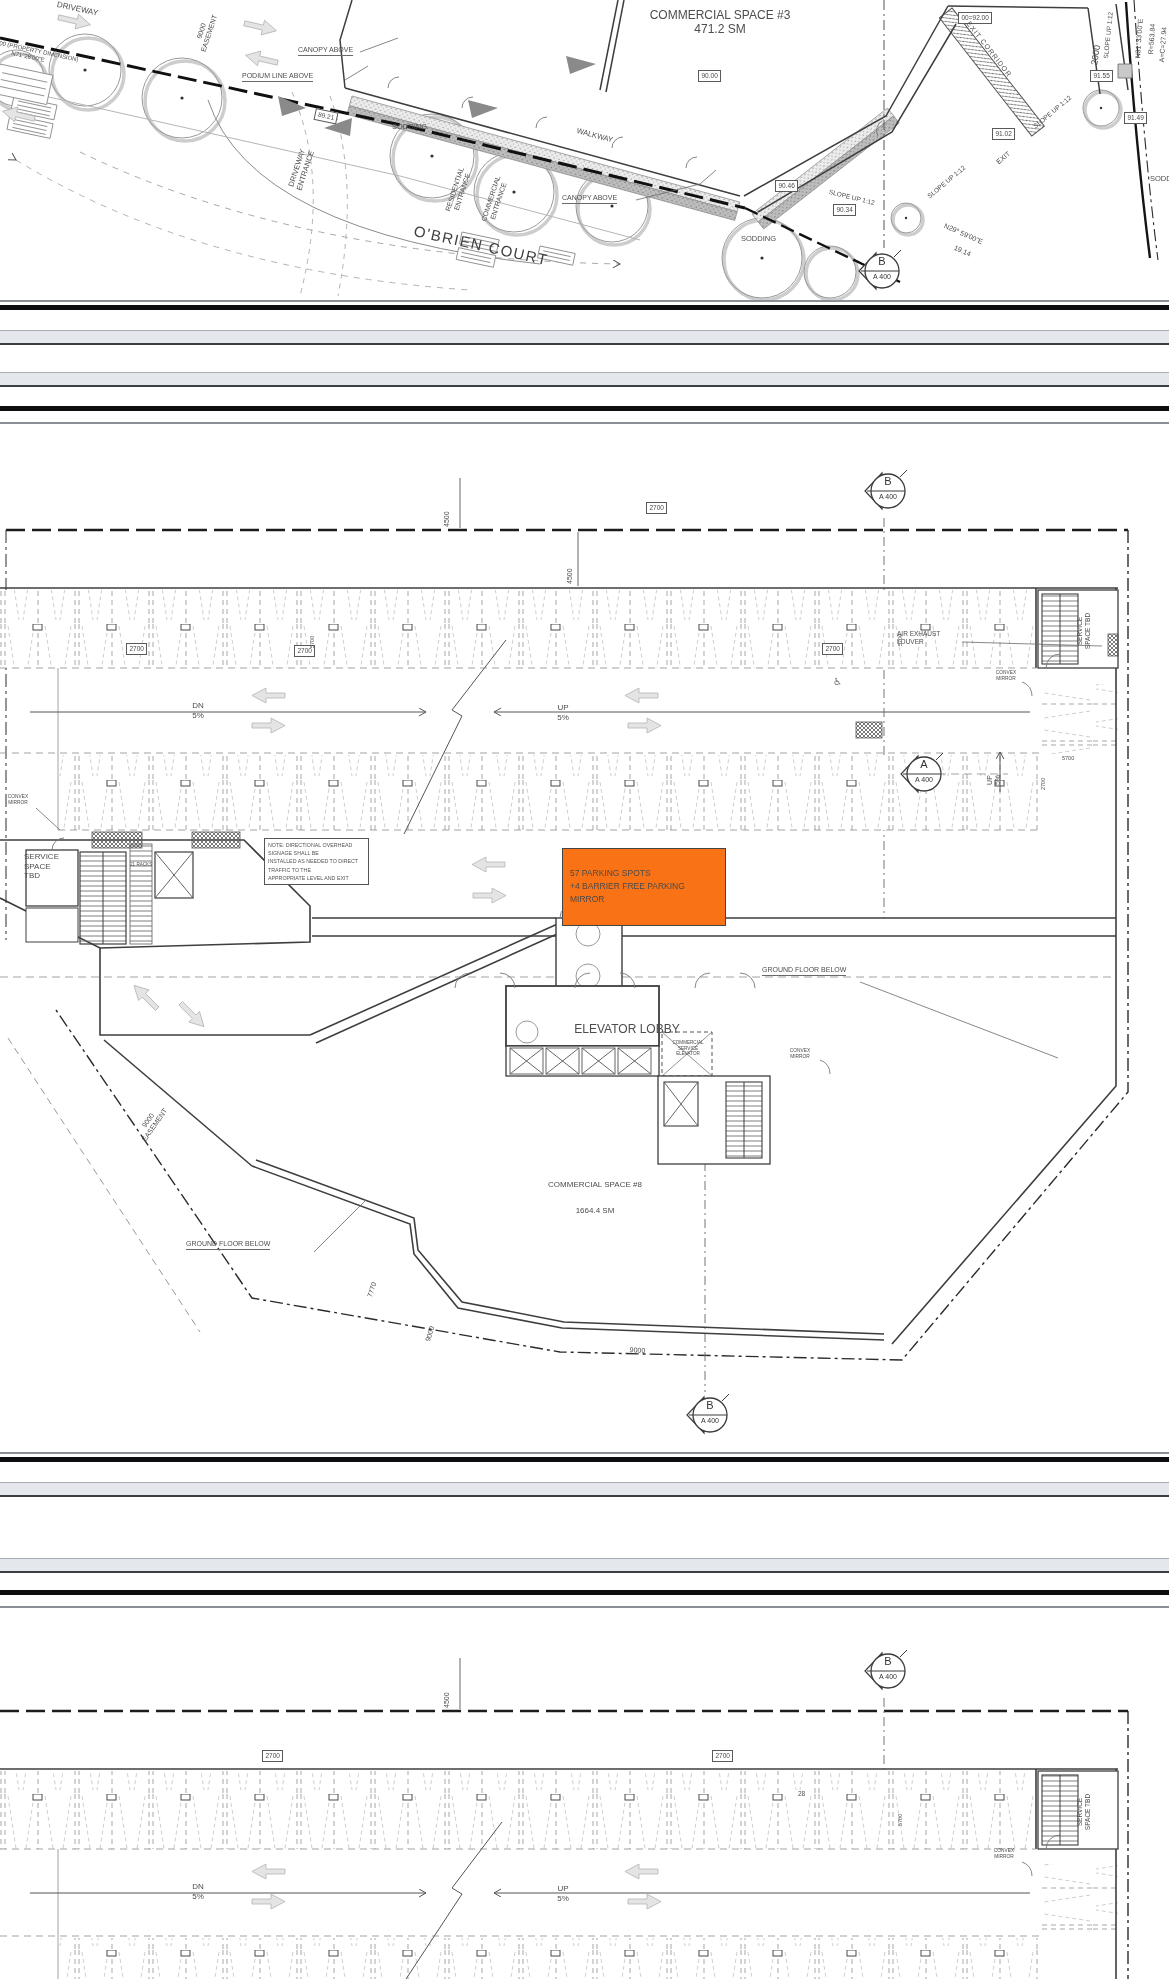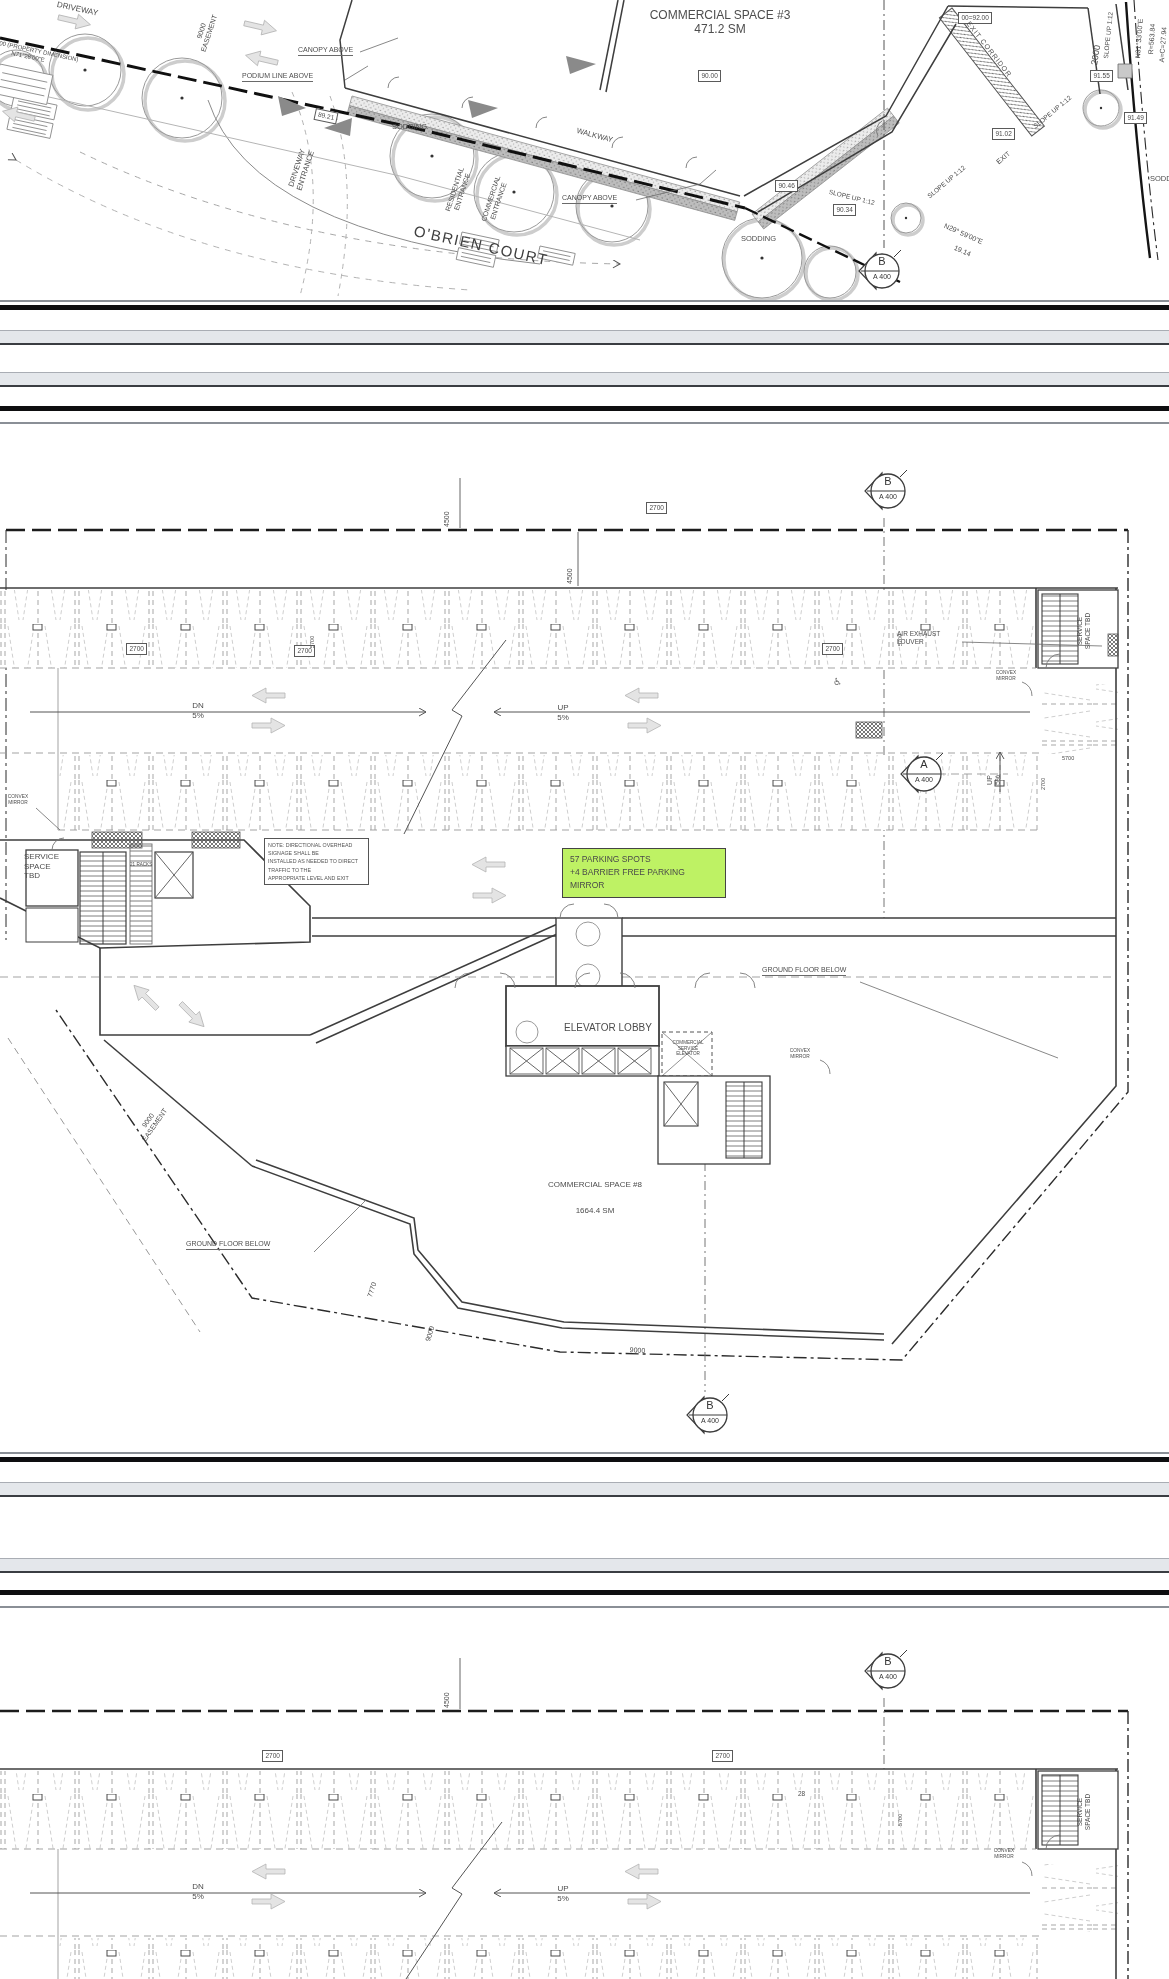--- a/index.html
+++ b/index.html
@@ -6,22 +6,22 @@
   #sheet{position:relative;width:1169px;height:1979px;background:#fff;overflow:hidden;
          font-family:"Liberation Sans","DejaVu Sans",sans-serif;}
   #lines{position:absolute;left:0;top:0;z-index:0;}
   .lbl{position:absolute;color:#4d4d4d;white-space:nowrap;transform-origin:0 0;line-height:1.2;z-index:2;}
   .c{text-align:center;}
   .ul{border-bottom:1px solid #6a6a6a;padding-bottom:1px;}
   .tag{position:absolute;border:1px solid #5a5a5a;background:#fff;color:#4a4a4a;font-size:6.5px;
        line-height:1;padding:1.5px 2.5px;z-index:2;transform-origin:0 0;}
   .nbox{position:absolute;border:1px solid #555;background:#fff;color:#555;font-size:5.3px;
         line-height:1.55;padding:2px 3px;width:97px;z-index:2;}
-  .pbox{position:absolute;border:1.2px solid #444;background:#bef264;color:#4a4a4a;font-size:8.5px;
-        line-height:1.55;padding:4px 7px;width:148px;z-index:2;}
+  .pbox{position:absolute;border:1.2px solid #444;background:#f97316;color:#4a4a4a;font-size:8.5px;
+        line-height:1.55;padding:18px 7px;width:148px;z-index:2;}
   .divthin{position:absolute;left:0;width:100%;height:2px;background:#8a8f96;z-index:1;}
   .divthick{position:absolute;left:0;width:100%;height:5px;background:#0e0e10;z-index:1;}
   .divband{position:absolute;left:0;width:100%;height:12px;background:#e4e7eb;
            border-top:1px solid #a9adb4;border-bottom:2px solid #3a3d42;z-index:1;}
   .marker{position:absolute;width:48px;height:46px;z-index:3;}
   .marker .mt{position:absolute;left:11px;top:7px;width:34px;text-align:center;font-size:11px;color:#333;}
   .marker .ms{position:absolute;left:11px;top:25px;width:34px;text-align:center;font-size:7px;color:#333;}
   .ic{position:absolute;color:#6e6e6e;z-index:2;}
 </style>
 </head>
@@ -454,21 +454,21 @@
 
 <div class="lbl" style="left:443px;top:527px;font-size:7px;transform:rotate(-90deg)">4500</div>
 <div class="lbl" style="left:566px;top:584px;font-size:7px;transform:rotate(-90deg)">4500</div>
 <div class="tag" style="left:646px;top:502px">2700</div>
 <div class="lbl c" style="left:187px;top:701px;width:22px;font-size:8px"><span>DN</span><br><span>5%</span></div>
 <div class="lbl c" style="left:552px;top:703px;width:22px;font-size:8px"><span>UP</span><br><span>5%</span></div>
 <div class="lbl" style="left:24px;top:852px;font-size:8px"><span>SERVICE</span><br><span>SPACE</span><br><span>TBD</span></div>
 <div class="nbox" style="left:264px;top:838px"><span>NOTE: DIRECTIONAL OVERHEAD SIGNAGE SHALL BE</span><br><span>INSTALLED AS NEEDED TO DIRECT TRAFFIC TO THE</span><br><span>APPROPRIATE LEVEL AND EXIT</span></div>
 <div class="lbl" style="left:130px;top:862px;font-size:4.6px">21 RACKS</div>
 <div class="pbox" style="left:562px;top:848px"><span>57 PARKING SPOTS</span><br><span>+4 BARRIER FREE PARKING</span><br><span>MIRROR</span></div>
-<div class="lbl c" style="left:543px;top:1022px;width:130px;font-size:10px">ELEVATOR LOBBY</div>
+<div class="lbl c" style="left:562px;top:1022px;width:130px;font-size:12px">ELEVATOR LOBBY</div>
 <div class="lbl c" style="left:664px;top:1040px;width:48px;font-size:4.6px"><span>COMMERCIAL</span><br><span>SERVICE</span><br><span>ELEVATOR</span></div>
 <div class="lbl c" style="left:505px;top:1180px;width:180px;font-size:8px">COMMERCIAL SPACE #8</div>
 <div class="lbl c" style="left:505px;top:1206px;width:180px;font-size:8px">1664.4 SM</div>
 <div class="lbl ul" style="left:186px;top:1240px;font-size:7px">GROUND FLOOR BELOW</div>
 <div class="lbl ul" style="left:762px;top:966px;font-size:7px">GROUND FLOOR BELOW</div>
 <div class="lbl c" style="left:134px;top:1134px;font-size:7px;transform:rotate(-55deg)"><span>9000</span><br><span>EASEMENT</span></div>
 <div class="lbl" style="left:366px;top:1296px;font-size:7px;transform:rotate(-72deg)">7770</div>
 <div class="lbl" style="left:424px;top:1340px;font-size:7px;transform:rotate(-72deg)">9000</div>
 <div class="lbl" style="left:630px;top:1346px;font-size:7px;transform:rotate(4deg)">9000</div>
 <div class="lbl c" style="left:990px;top:670px;width:32px;font-size:4.8px"><span>CONVEX</span><br><span>MIRROR</span></div>

